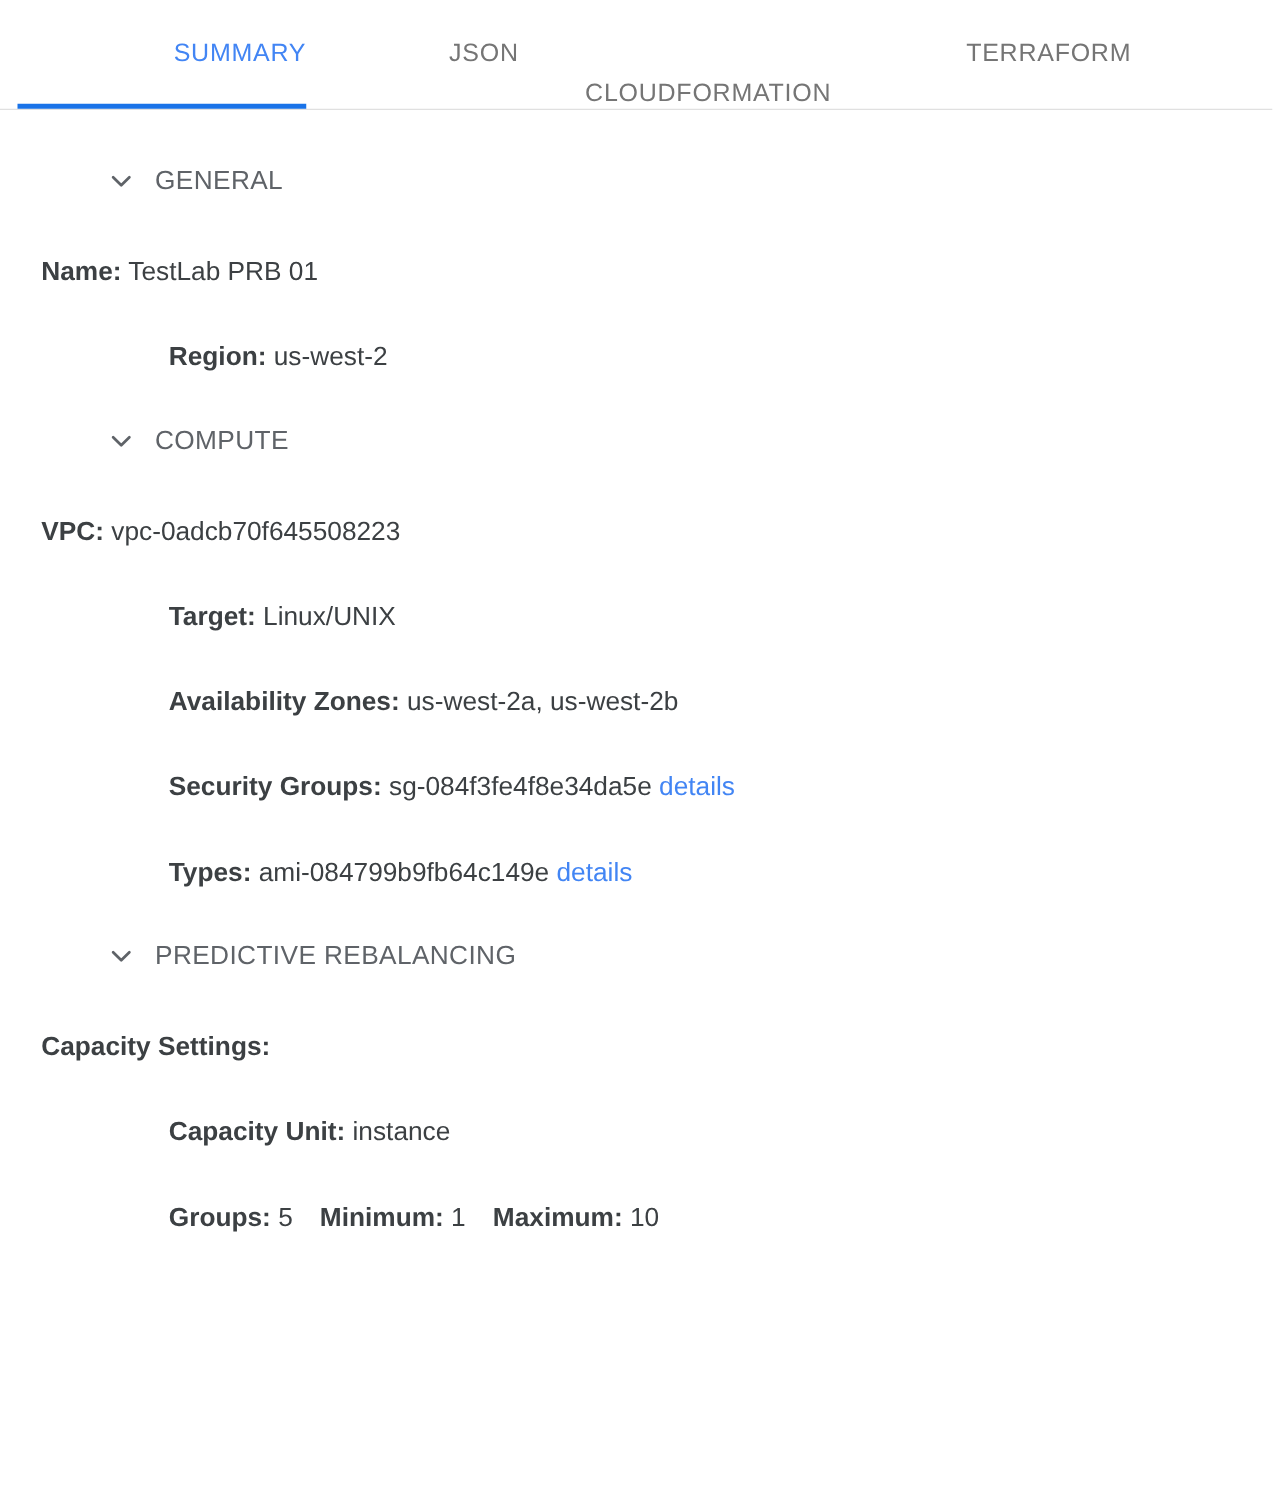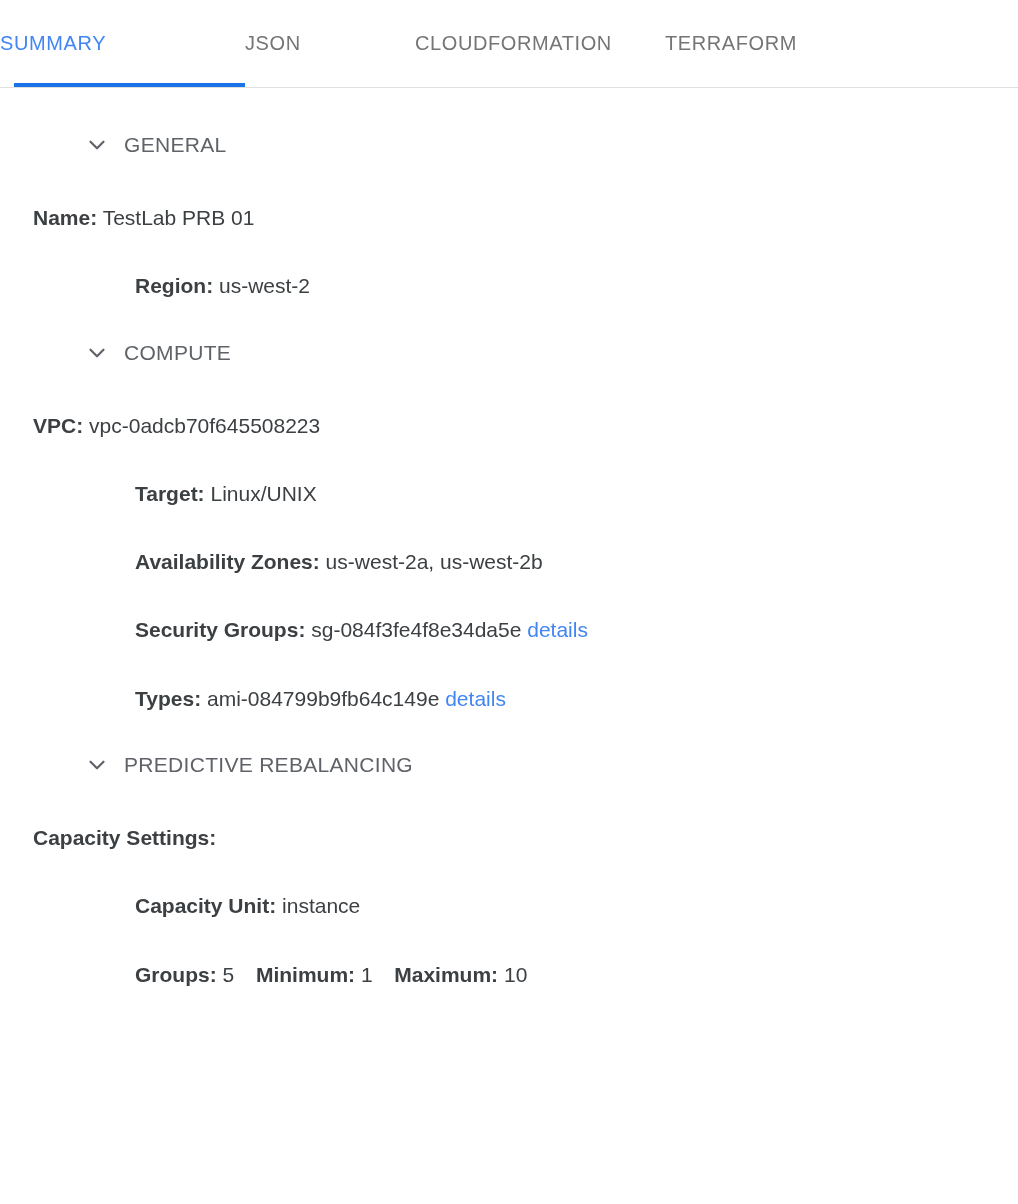--- a/index.html
+++ b/index.html
@@ -21,32 +21,32 @@
     display: flex;
     align-items: flex-start;
     height: 88px;
     border-bottom: 1px solid #e0e0e0;
     box-sizing: border-box;
   }
   .tab {
     height: 87px;
     display: flex;
     align-items: center;
-    justify-content: flex-start;
+    justify-content: flex-end;
     font-size: 20px;
     letter-spacing: 0.6px;
     color: #757575;
     cursor: pointer;
     user-select: none;
     box-sizing: border-box;
     position: relative;
   }
   .tab-0 { width: 245px; }
   .tab-1 { width: 170px; }
-  .tab-2 { width: 250px; }
+  .tab-2 { width: 250px; margin-top: 32px; }
   .tab-3 { width: 240px; }
 
   .tab.active {
     color: #4285f4;
   }
   .tab.active::after {
     content: "";
     position: absolute;
     left: 14px;
     right: 0px;

